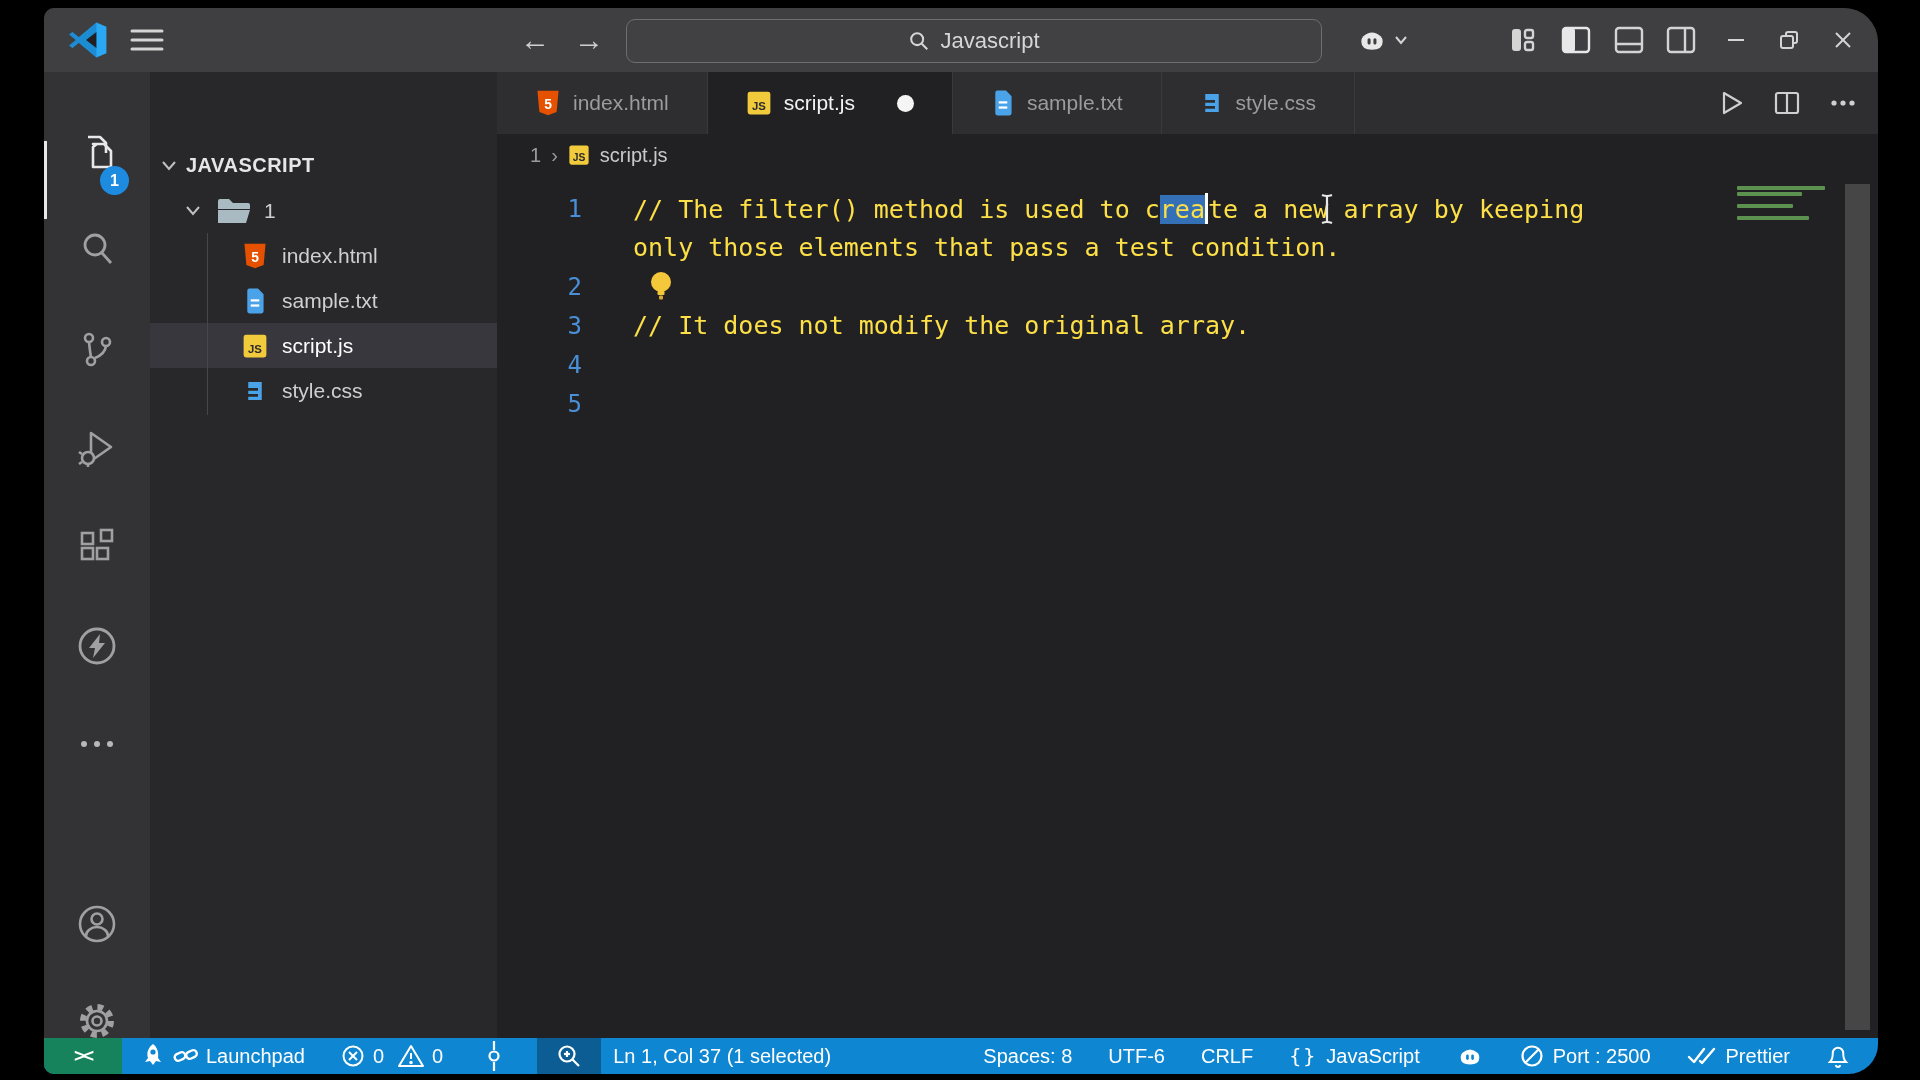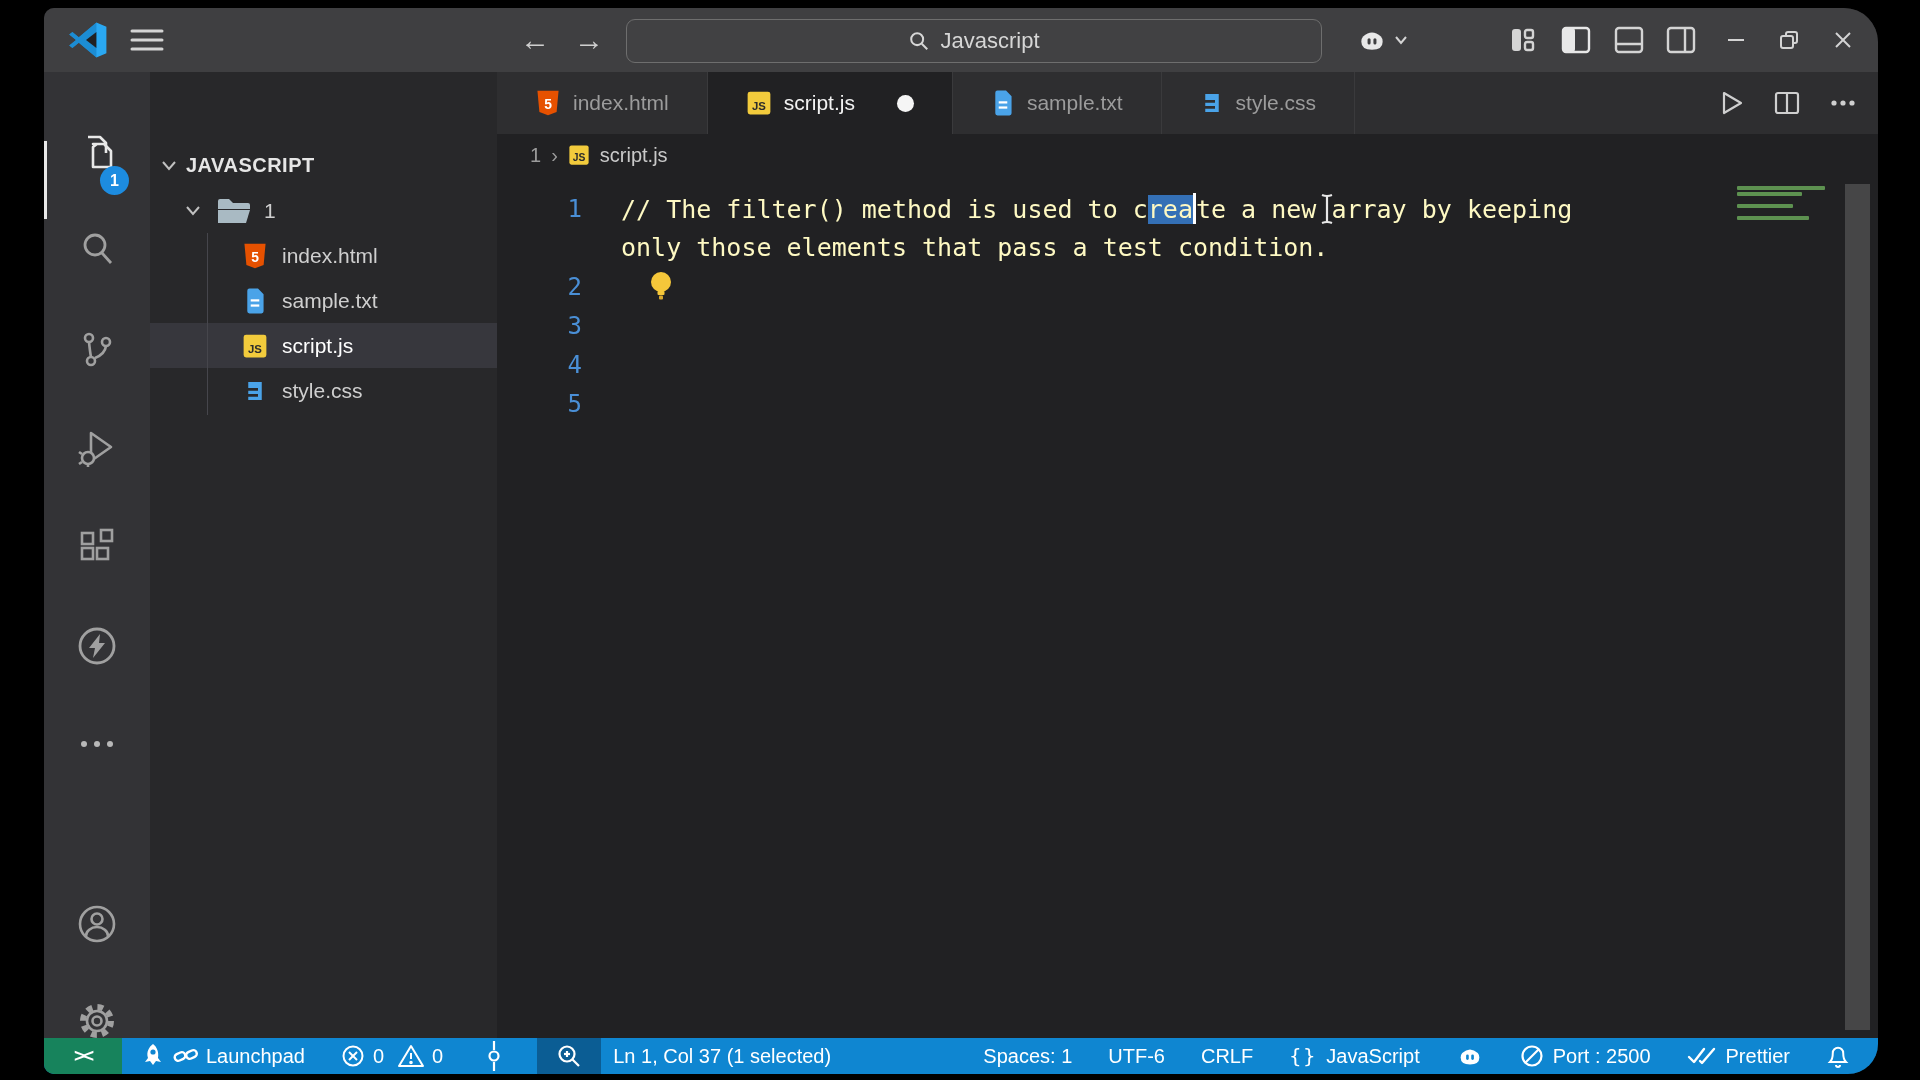--- a/index.html
+++ b/index.html
@@ -61,21 +61,21 @@
     border-right:1px solid #3a3a3c;color:#9c9c9c;font-size:21px;}
   .tab.active{background:#212123;color:#f2f2f2;}
   .tab .dot{width:17px;height:17px;border-radius:50%;background:#f5f5f5;margin-left:30px;}
   #editor-actions{position:absolute;right:22px;top:0;height:62px;display:flex;align-items:center;gap:30px;background:#2e2e30;padding-left:10px;}
   #breadcrumb{position:absolute;left:33px;top:64px;height:38px;display:flex;align-items:center;gap:10px;
     color:#9b9b9b;font-size:20px;}
   #breadcrumb .bc-file{color:#c9c9c9;}
   #code-lines{position:absolute;left:0;top:117px;right:180px;}
   .crow{display:flex;align-items:center;height:39px;}
   .crow .ln{width:85px;text-align:right;color:#4a8fd6;font-family:"DejaVu Sans Mono",monospace;font-size:24px;flex:none;}
-  .crow .ctext{margin-left:39px;font-family:"DejaVu Sans Mono",monospace;font-size:25px;color:#fef9c3;white-space:pre;}
+  .crow .ctext{margin-left:51px;font-family:"DejaVu Sans Mono",monospace;font-size:25px;color:#fde047;white-space:pre;}
   .ctext .sel{background:#3470b6;}
   .caret{display:inline-block;width:3px;height:31px;background:#ffffff;vertical-align:-6px;}
   #lightbulb{position:absolute;left:151px;top:198px;}
   #mouse-ibeam{position:absolute;left:823px;top:121px;}
   #minimap{position:absolute;left:1240px;top:114px;width:140px;}
   .mm-line{height:3.5px;margin-bottom:2.5px;background:#5d9150;border-radius:1px;}
   .mm-gap{height:3.5px;margin-bottom:2.5px;}
   #scrollbar{position:absolute;left:1348px;top:112px;width:25px;height:846px;background:rgba(121,121,121,0.42);}
 
   
@@ -401,20 +401,21 @@
           <div class="crow">
             <span class="ln"></span>
             <span class="ctext"><span>only those elements that pass a test condition.</span></span>
           </div>
           <div class="crow">
             <span class="ln">2</span>
             <span class="ctext"></span>
           </div>
           <div class="crow">
             <span class="ln">3</span>
+            <span class="ctext"><span>// It does not modify the original array.</span></span>
           </div>
           <div class="crow">
             <span class="ln">4</span>
             <span class="ctext"></span>
           </div>
           <div class="crow">
             <span class="ln">5</span>
           </div>
         </div>
     <div id="lightbulb">
@@ -490,21 +491,21 @@
             <line x1="16.5" y1="16.5" x2="23" y2="23"></line>
         <line x1="8" y1="11" x2="14" y2="11"></line>
             <line x1="11" y1="8" x2="11" y2="14"></line>
       </svg>
     </div>
     <div class="sb-item" id="sb-cursor">
       <span>Ln 1, Col 37 (1 selected)</span>
     </div>
     <div id="sb-spacer"></div>
     <div class="sb-item sb-right">
-      <span>Spaces: 1</span>
+      <span>Spaces: 8</span>
     </div>
     <div class="sb-item sb-right">
       <span>UTF-6</span>
     </div>
     <div class="sb-item sb-right">
       <span>CRLF</span>
     </div>
     <div class="sb-item sb-right">
       <span style="font-family:'DejaVu Sans Mono',monospace;letter-spacing:2px;">{}</span>
       <span>JavaScript</span>

